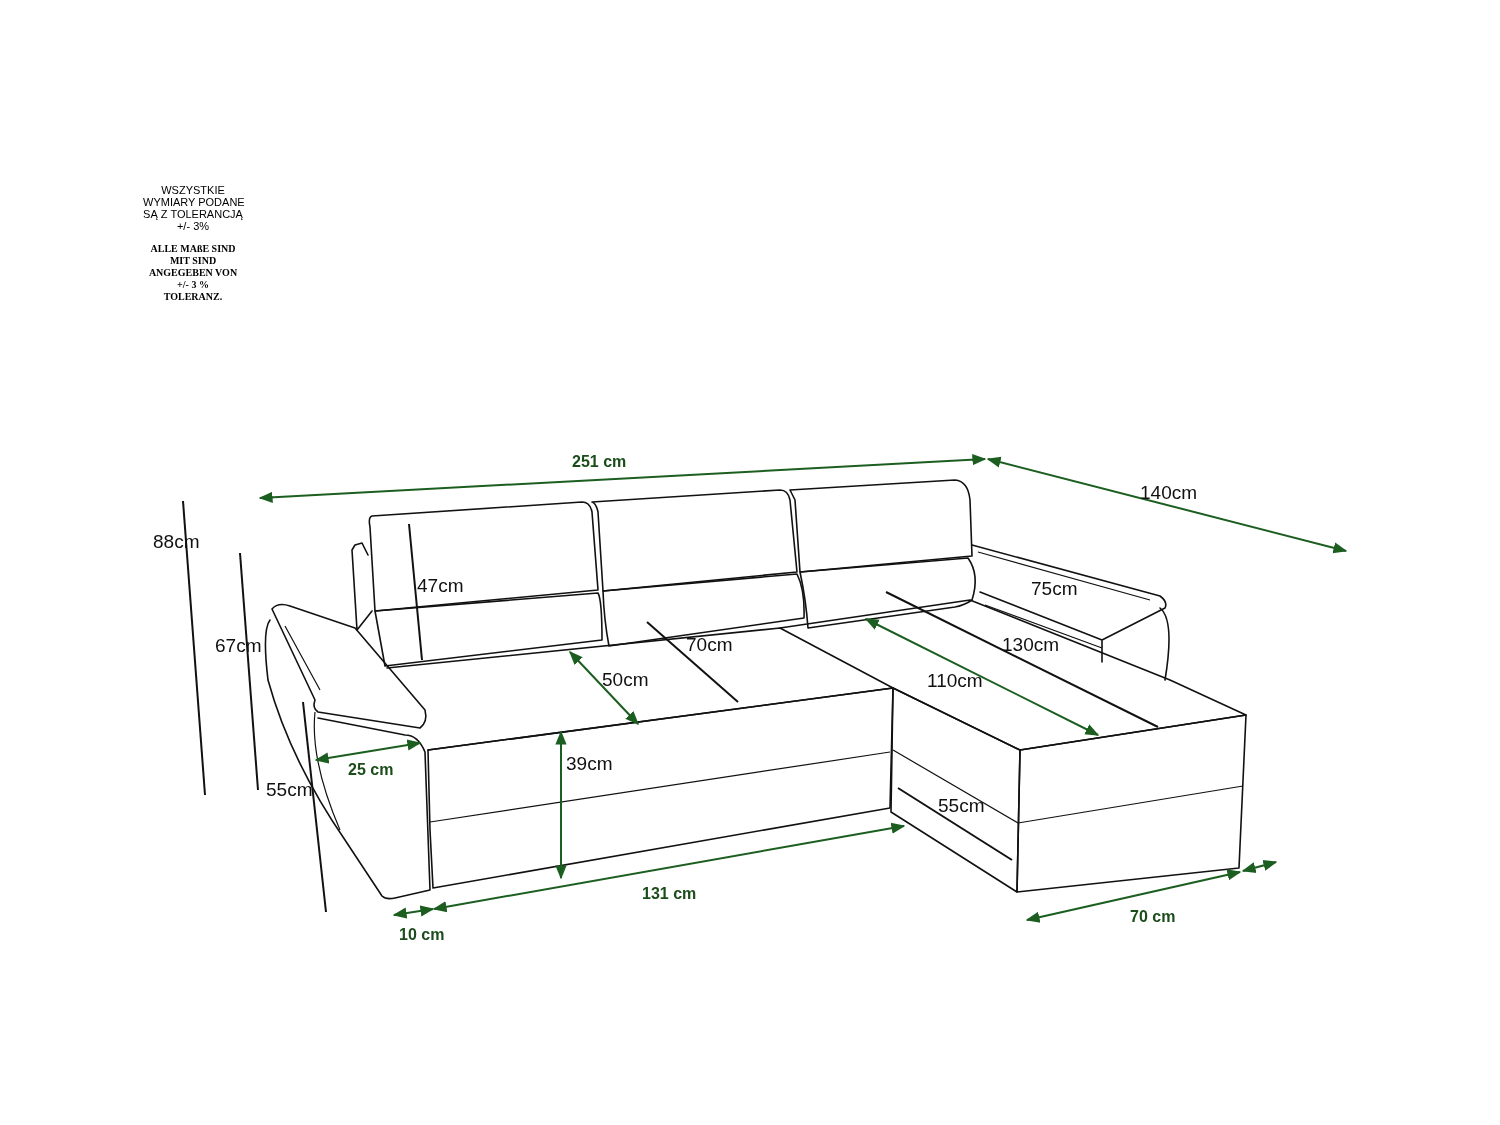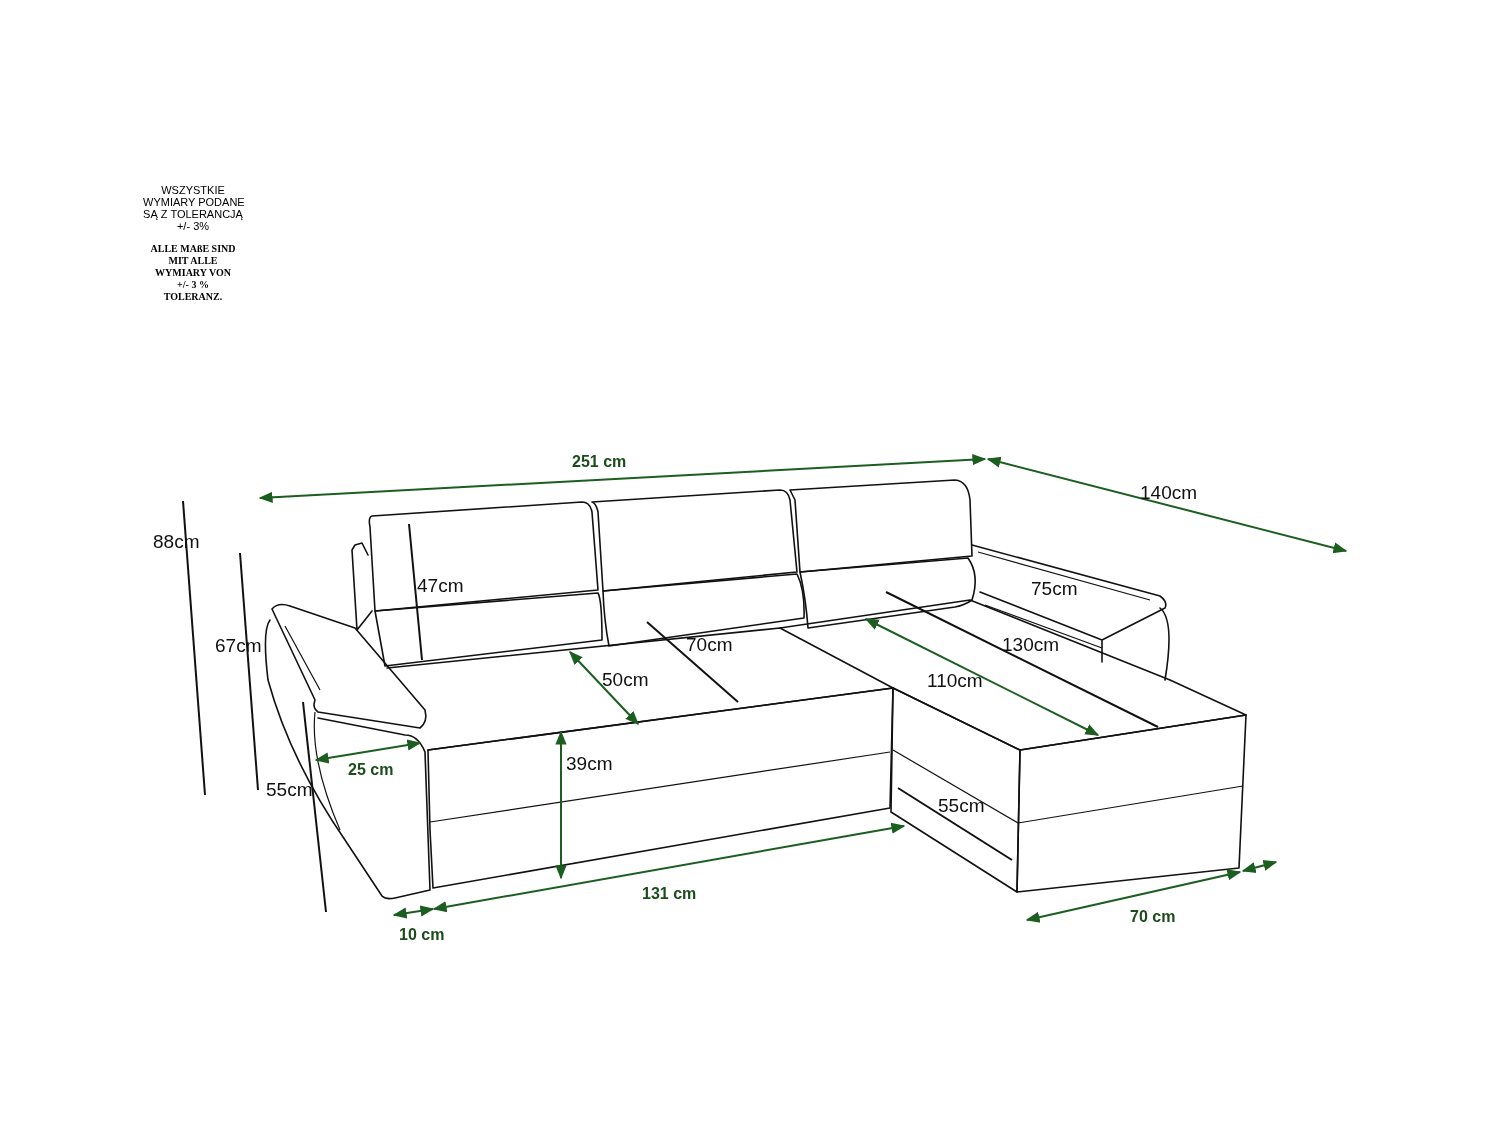--- a/index.html
+++ b/index.html
@@ -20,22 +20,22 @@
 <body>
 
 <div class="note note-pl">
   <div>WSZYSTKIE</div>
   <div>WYMIARY PODANE</div>
   <div>SĄ Z TOLERANCJĄ</div>
   <div>+/- 3%</div>
 </div>
 <div class="note note-de">
   <div>ALLE MAßE SIND</div>
-  <div>MIT ALLE</div>
-  <div>WYMIARY VON</div>
+  <div>MIT SIND</div>
+  <div>ANGEGEBEN VON</div>
   <div>+/- 3 %</div>
   <div>TOLERANZ.</div>
 </div>
 
 <svg width="1500" height="1125" viewBox="0 0 1500 1125">
   <defs>
     <marker id="ah" viewBox="0 0 10 10" refX="9" refY="5" markerWidth="7" markerHeight="7" orient="auto-start-reverse">
       <path d="M0,1 L10,5 L0,9 Z" fill="#1b5e20"></path>
     </marker>
   </defs>

